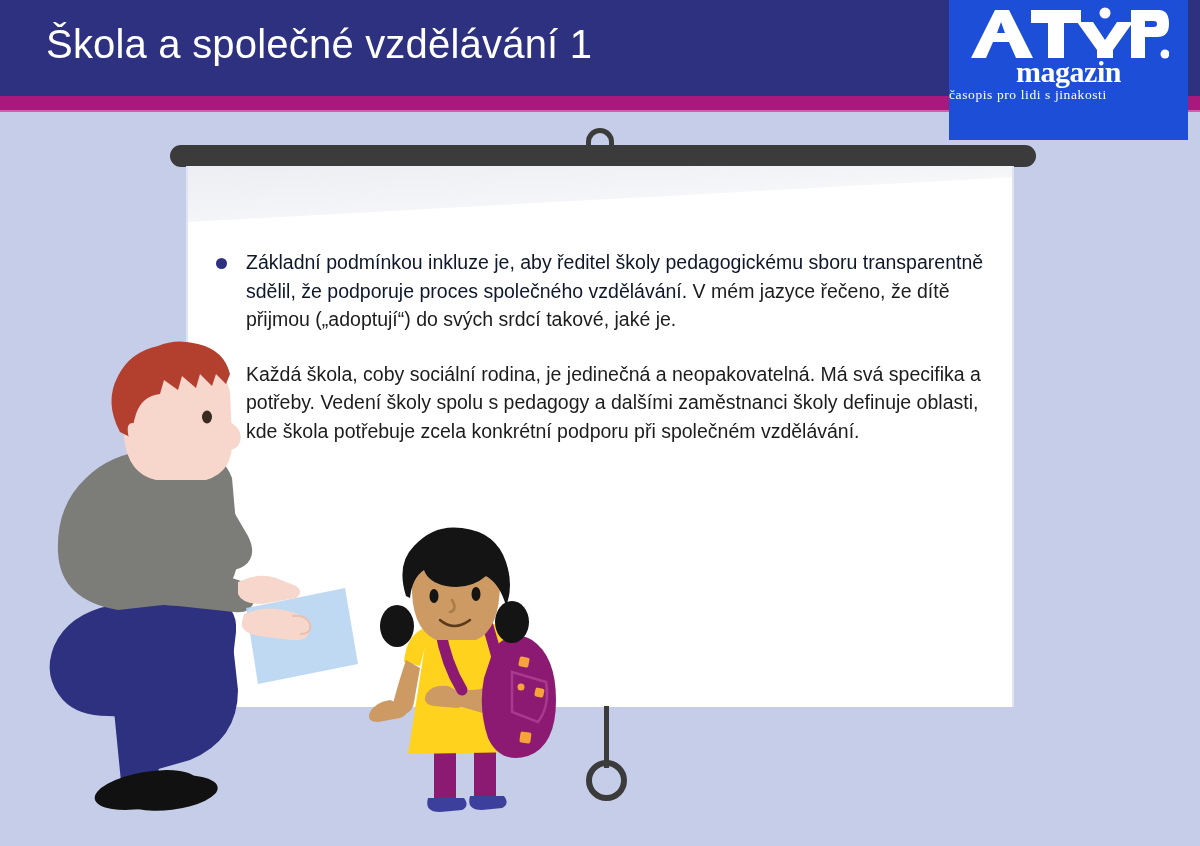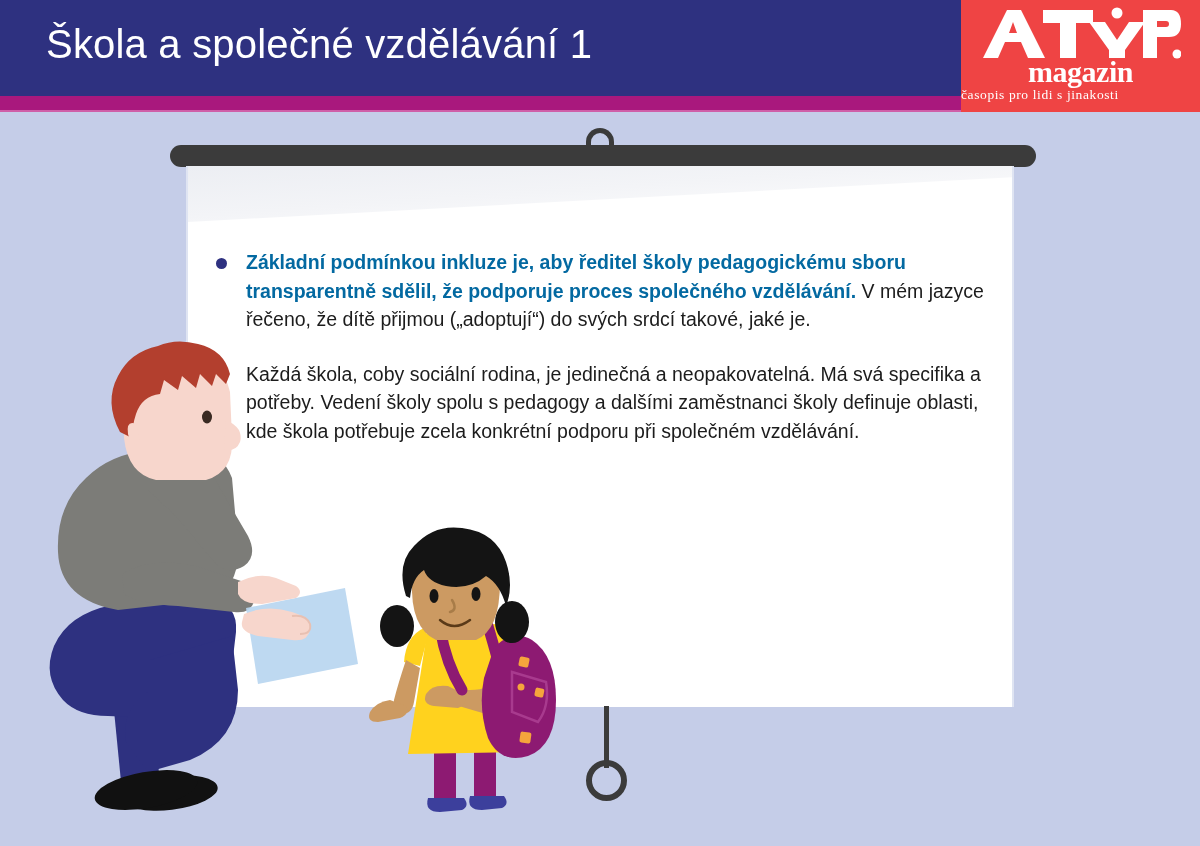--- a/index.html
+++ b/index.html
@@ -53,24 +53,24 @@
     font-size: 40px;
     font-weight: 300;
     letter-spacing: 0.2px;
     font-family: "Liberation Sans", sans-serif;
     white-space: nowrap;
   }
 
   
   .logo-block {
     position: absolute;
-    right: 0; top: 0;
+    right: 12px; top: 0;
     width: 239px;
-    height: 112px;
-    background: #ef4444;
+    height: 140px;
+    background: #1d4ed8;
     overflow: hidden;
   }
   .logo-wordmark {
     position: absolute;
     left: 0; top: 6px;
     width: 239px;
     text-align: center;
   }
   .logo-atyp-svg { display: block; margin: 0 auto; }
   .logo-magazin {
@@ -176,22 +176,22 @@
   }
   .bullet-row:last-child { margin-bottom: 0; }
   .bullet-dot {
     position: absolute;
     left: 0; top: 10px;
     width: 11px; height: 11px;
     border-radius: 50%;
     background: #2e3180;
   }
   .bullet-row .lead {
-    color: #0369a1;
-    font-weight: bold;
+    color: #0f172a;
+    font-weight: normal;
   }
 
   
   .illus {
     position: absolute;
     left: 0; top: 0;
     width: 1200px; height: 846px;
     pointer-events: none;
   }
 </style>

